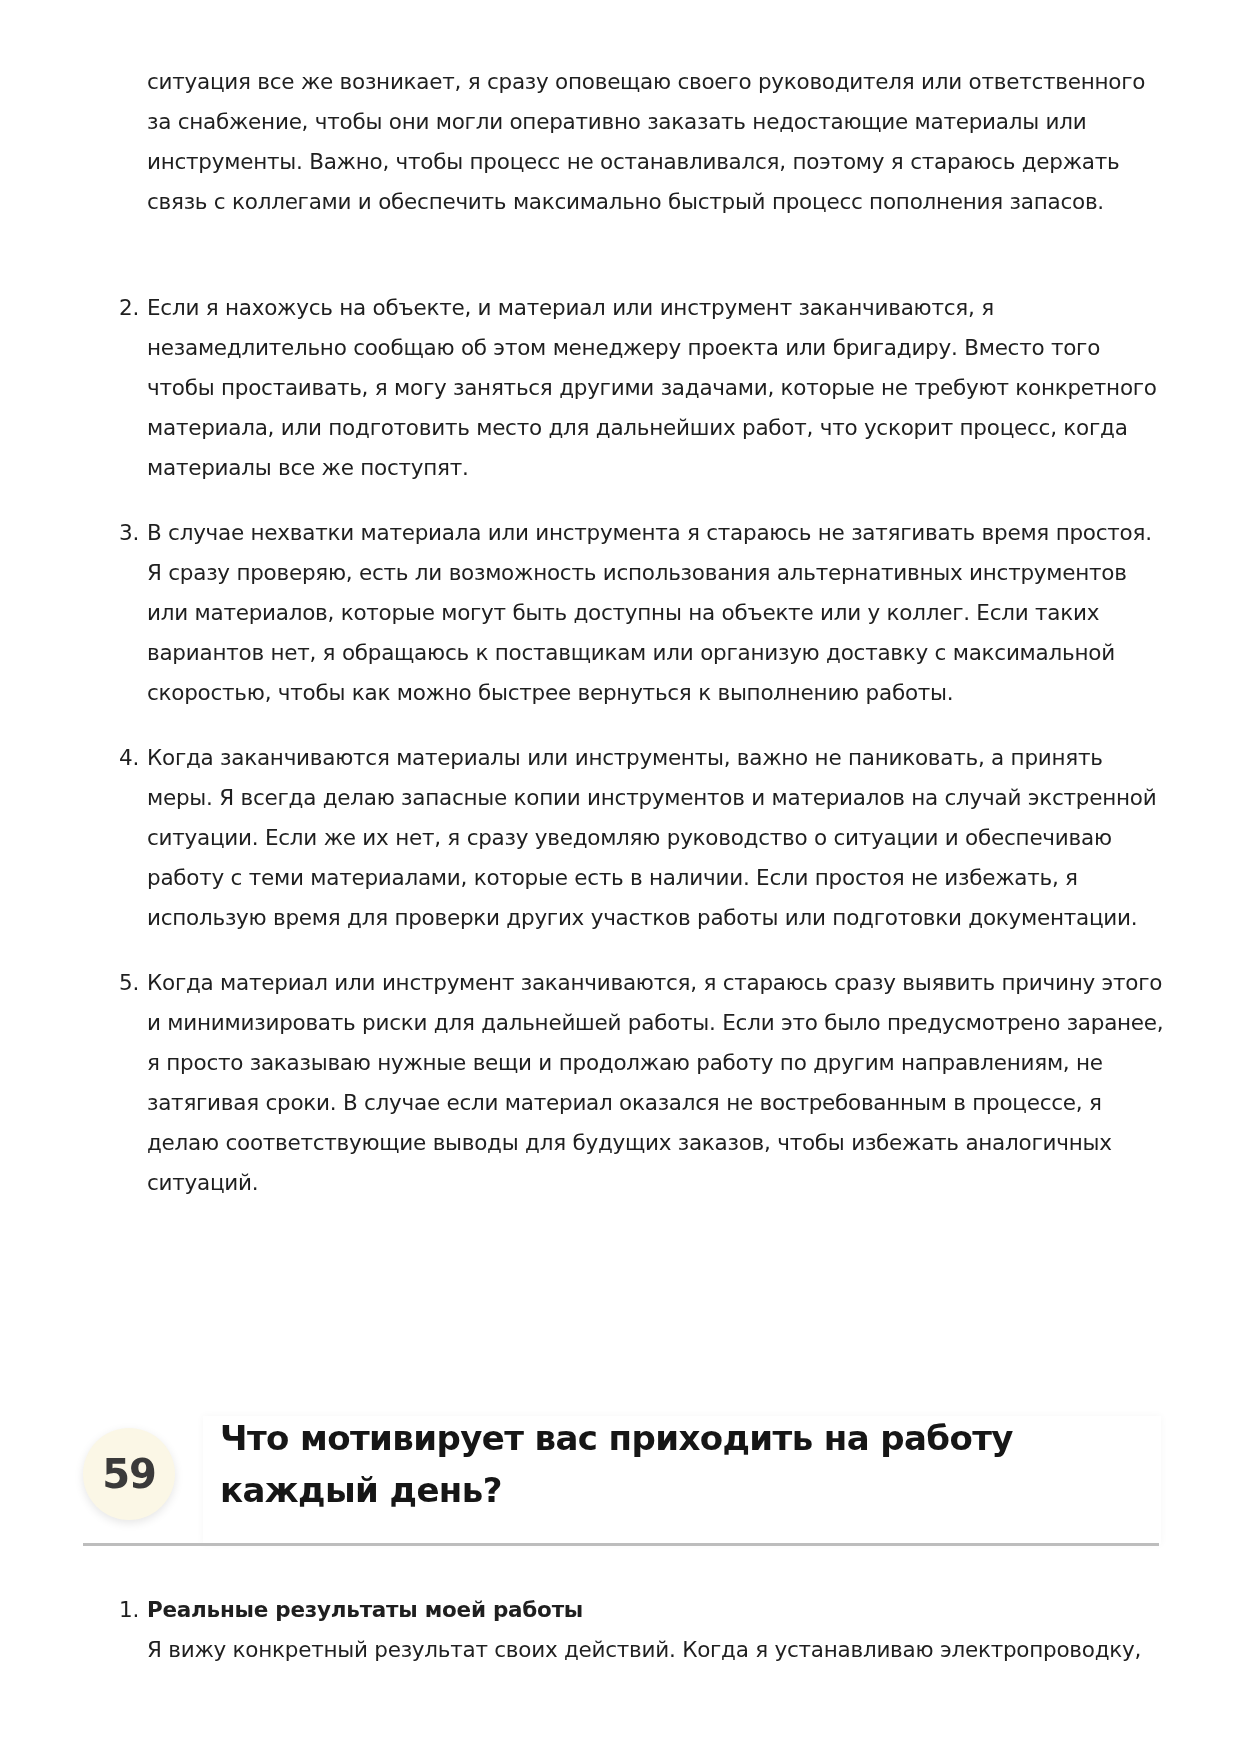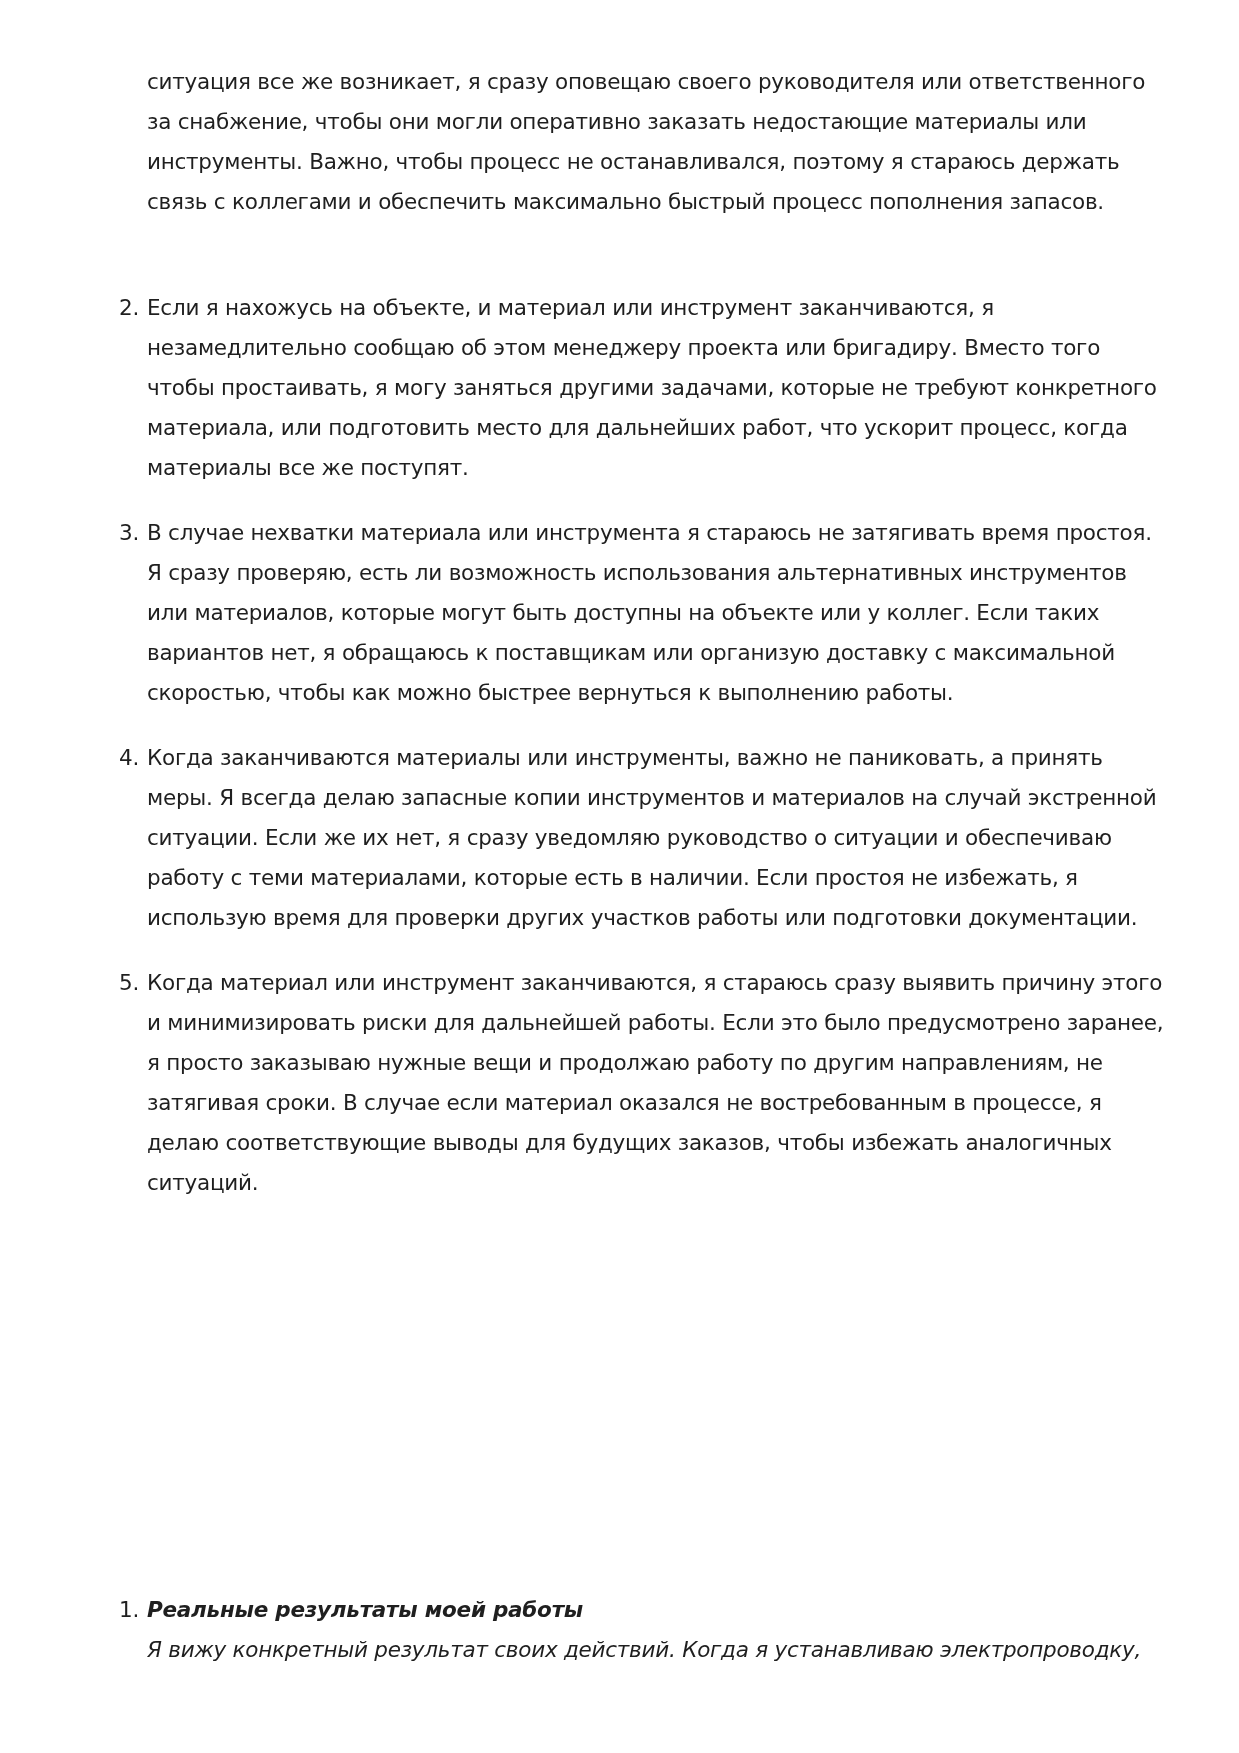--- a/index.html
+++ b/index.html
@@ -124,25 +124,23 @@
       padding-left: 30px;
     }
     ol.motiv li .num {
       position: absolute;
       left: 2px;
       top: 0;
     }
     ol.motiv li .item-title {
       font-weight: bold;
       display: block;
-      font-style: italic;
     }
     ol.motiv li .item-text {
       display: block;
-      font-style: italic;
     }
   </style>
 </head>
 <body>
 
 <div class="page">
 
   <p class="para-cont">ситуация все же возникает, я сразу оповещаю своего руководителя или ответственного за снабжение, чтобы они могли оперативно заказать недостающие материалы или инструменты. Важно, чтобы процесс не останавливался, поэтому я стараюсь держать связь с коллегами и обеспечить максимально быстрый процесс пополнения запасов.</p>
 
   <ol class="answers">
@@ -157,20 +155,26 @@
     <li>
       <span class="num">4.</span>
       <span>Когда заканчиваются материалы или инструменты, важно не паниковать, а принять меры. Я всегда делаю запасные копии инструментов и материалов на случай экстренной ситуации. Если же их нет, я сразу уведомляю руководство о ситуации и обеспечиваю работу с теми материалами, которые есть в наличии. Если простоя не избежать, я использую время для проверки других участков работы или подготовки документации.</span>
     </li>
     <li>
       <span class="num">5.</span>
       <span>Когда материал или инструмент заканчиваются, я стараюсь сразу выявить причину этого и минимизировать риски для дальнейшей работы. Если это было предусмотрено заранее, я просто заказываю нужные вещи и продолжаю работу по другим направлениям, не затягивая сроки. В случае если материал оказался не востребованным в процессе, я делаю соответствующие выводы для будущих заказов, чтобы избежать аналогичных ситуаций.</span>
     </li>
   </ol>
 
+  <div class="q-header">
+    <div class="q-box"></div>
+    <div class="q-badge" style="background: rgb(251, 247, 230);">59</div>
+    <h2 class="q-title">Что мотивирует вас приходить на работу каждый день?</h2>
+    <div class="q-rule" style="background: rgb(189, 189, 189);"></div>
+  </div>
 
   <ol class="motiv">
     <li>
       <span class="num">1.</span>
       <span class="item-title">Реальные результаты моей работы</span>
       <span class="item-text">Я вижу конкретный результат своих действий. Когда я устанавливаю электропроводку,</span>
     </li>
   </ol>
 
 </div>

